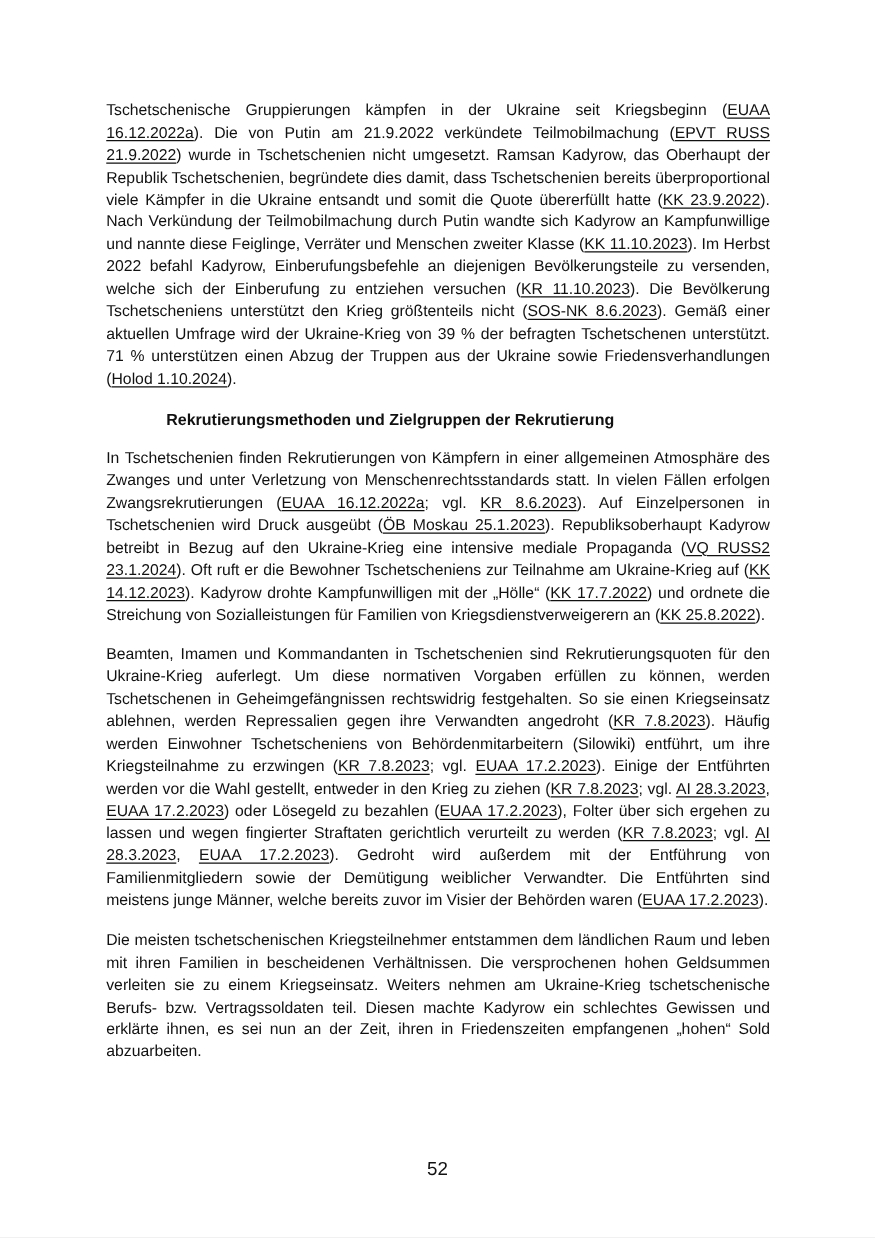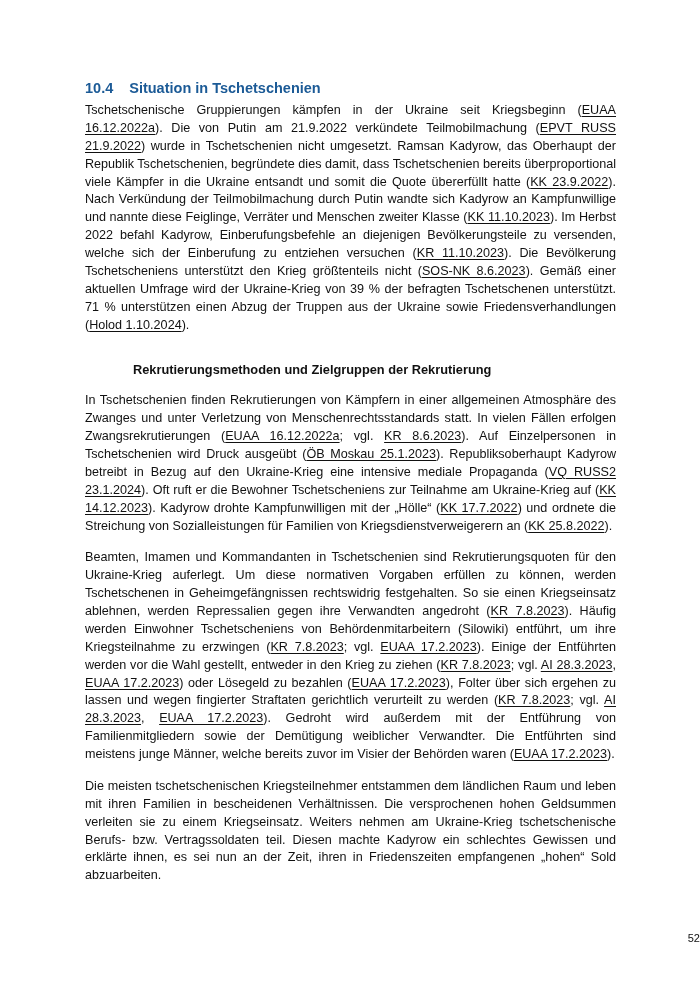--- a/index.html
+++ b/index.html
@@ -35,47 +35,44 @@
   p.body-par {
     font-size: 12.6px;
     line-height: 1.42;
     text-align: justify;
     margin-bottom: 14px;
     hyphens: auto;
   }
   .subheading {
     font-size: 12.8px;
     font-weight: bold;
-    margin: 28px 0 15px 0;
+    margin: 16px 0 15px 0;
     padding-left: 48px;
   }
   a.citation {
     color: inherit;
     text-decoration: underline;
     text-underline-offset: 2px;
     cursor: pointer;
   }
   .page-number {
     position: absolute;
     bottom: 46px;
     left: 0;
     width: 100%;
-    text-align: right;
-    font-size: 11px;
+    text-align: center;
+    font-size: 15px;
   }
 </style>
 </head>
 <body>
 
 <div class="page">
   <div class="content">
 
-    <h1 class="section-heading">
-      <span class="num">10.4</span><span>Situation in Tschetschenien</span>
-    </h1>
 
 
     <p class="body-par" lang="de"><span>Tschetschenische Gruppierungen kämpfen in der Ukraine seit Kriegsbeginn (</span><a class="citation" href="#">EUAA 16.12.2022a</a><span>). Die von Putin am 21.9.2022 verkündete Teilmobilmachung (</span><a class="citation" href="#">EPVT RUSS 21.9.2022</a><span>) wurde in Tschetschenien nicht umgesetzt. Ramsan Kadyrow, das Oberhaupt der Republik Tschetschenien, begründete dies damit, dass Tschetschenien bereits überproportional viele Kämpfer in die Ukraine entsandt und somit die Quote übererfüllt hatte (</span><a class="citation" href="#">KK 23.9.2022</a><span>). Nach Verkündung der Teilmobilmachung durch Putin wandte sich Kadyrow an Kampfunwillige und nannte diese Feiglinge, Verräter und Menschen zweiter Klasse (</span><a class="citation" href="#">KK 11.10.2023</a><span>). Im Herbst 2022 befahl Kadyrow, Einberufungsbefehle an diejenigen Bevölkerungsteile zu versenden, welche sich der Einberufung zu entziehen versuchen (</span><a class="citation" href="#">KR 11.10.2023</a><span>). Die Bevölkerung Tschetscheniens unterstützt den Krieg größtenteils nicht (</span><a class="citation" href="#">SOS-NK 8.6.2023</a><span>). Gemäß einer aktuellen Umfrage wird der Ukraine-Krieg von 39 % der befragten Tschetschenen unterstützt. 71 % unterstützen einen Abzug der Truppen aus der Ukraine sowie Friedensverhandlungen (</span><a class="citation" href="#">Holod 1.10.2024</a><span>).</span></p>
 
     <h2 class="subheading">Rekrutierungsmethoden und Zielgruppen der Rekrutierung</h2>
 
     <p class="body-par" lang="de"><span>In Tschetschenien finden Rekrutierungen von Kämpfern in einer allgemeinen Atmosphäre des Zwanges und unter Verletzung von Menschenrechtsstandards statt. In vielen Fällen erfolgen Zwangsrekrutierungen (</span><a class="citation" href="#">EUAA 16.12.2022a</a><span>; vgl. </span><a class="citation" href="#">KR 8.6.2023</a><span>). Auf Einzelpersonen in Tschetschenien wird Druck ausgeübt (</span><a class="citation" href="#">ÖB Moskau 25.1.2023</a><span>). Republiksoberhaupt Kadyrow betreibt in Bezug auf den Ukraine-Krieg eine intensive mediale Propaganda (</span><a class="citation" href="#">VQ RUSS2 23.1.2024</a><span>). Oft ruft er die Bewohner Tschetscheniens zur Teilnahme am Ukraine-Krieg auf (</span><a class="citation" href="#">KK 14.12.2023</a><span>). Kadyrow drohte Kampfunwilligen mit der „Hölle“ (</span><a class="citation" href="#">KK 17.7.2022</a><span>) und ordnete die Streichung von Sozialleistungen für Familien von Kriegsdienstverweigerern an (</span><a class="citation" href="#">KK 25.8.2022</a><span>).</span></p>
 
     <p class="body-par" lang="de"><span>Beamten, Imamen und Kommandanten in Tschetschenien sind Rekrutierungsquoten für den Ukraine-Krieg auferlegt. Um diese normativen Vorgaben erfüllen zu können, werden Tschetschenen in Geheimgefängnissen rechtswidrig festgehalten. So sie einen Kriegseinsatz ablehnen, werden Repressalien gegen ihre Verwandten angedroht (</span><a class="citation" href="#">KR 7.8.2023</a><span>). Häufig werden Einwohner Tschetscheniens von Behördenmitarbeitern (Silowiki) entführt, um ihre Kriegsteilnahme zu erzwingen (</span><a class="citation" href="#">KR 7.8.2023</a><span>; vgl. </span><a class="citation" href="#">EUAA 17.2.2023</a><span>). Einige der Entführten werden vor die Wahl gestellt, entweder in den Krieg zu ziehen (</span><a class="citation" href="#">KR 7.8.2023</a><span>; vgl. </span><a class="citation" href="#">AI 28.3.2023</a><span>, </span><a class="citation" href="#">EUAA 17.2.2023</a><span>) oder Lösegeld zu bezahlen (</span><a class="citation" href="#">EUAA 17.2.2023</a><span>), Folter über sich ergehen zu lassen und wegen fingierter Straftaten gerichtlich verurteilt zu werden (</span><a class="citation" href="#">KR 7.8.2023</a><span>; vgl. </span><a class="citation" href="#">AI 28.3.2023</a><span>, </span><a class="citation" href="#">EUAA 17.2.2023</a><span>). Gedroht wird außerdem mit der Entführung von Familienmitgliedern sowie der Demütigung weiblicher Verwandter. Die Entführten sind meistens junge Männer, welche bereits zuvor im Visier der Behörden waren (</span><a class="citation" href="#">EUAA 17.2.2023</a><span>).</span></p>
 

